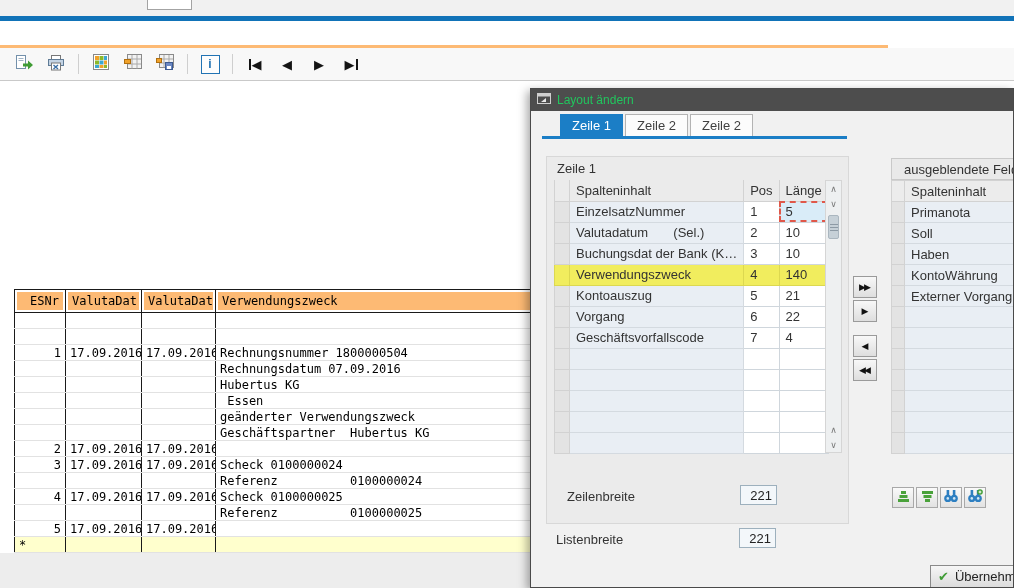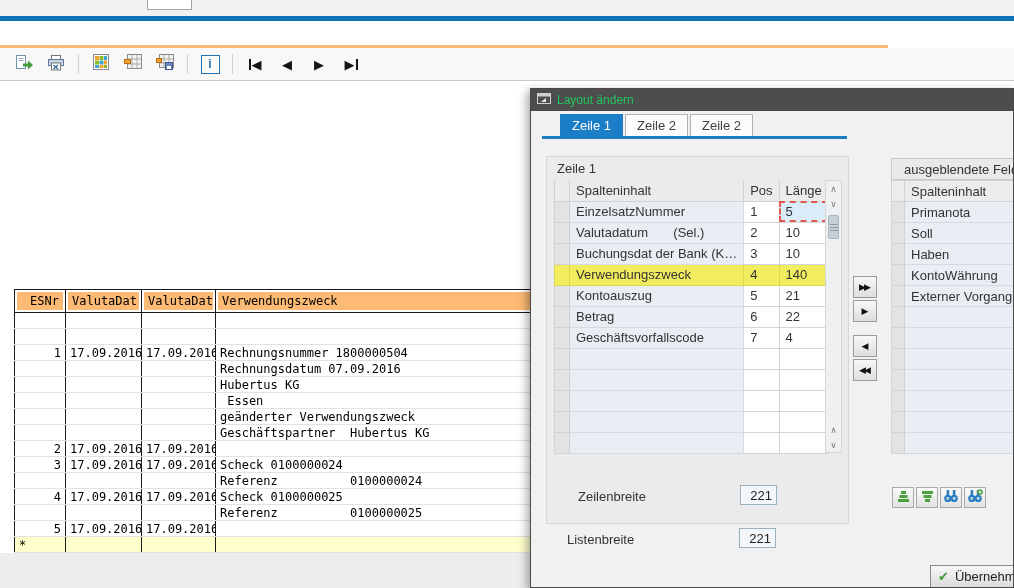--- a/index.html
+++ b/index.html
@@ -85,21 +85,21 @@
     border-radius:2px;display:flex;flex-direction:column;justify-content:center;gap:2px;
     align-items:center;cursor:pointer;}
   .sthumb i{display:block;width:8px;height:1px;background:#8d9aa5;}
   .sflex{flex:1;}
   .transfer{position:absolute;left:322px;top:187px;display:flex;flex-direction:column;}
   .xfer{width:24px;height:22px;margin-bottom:2px;background:linear-gradient(#f8f8f8,#dedede);
     border:1px solid #9a9a9a;box-sizing:border-box;display:flex;align-items:center;
     justify-content:center;font-size:9px;color:#111;letter-spacing:-2px;cursor:pointer;
     padding-right:2px;}
   .xgap{height:11px;}
-  .fieldrow-label{position:absolute;font-size:13px;color:#333;margin-left:11px;}
+  .fieldrow-label{position:absolute;font-size:13px;color:#333;}
   .numfield{position:absolute;width:37px;height:20px;background:#f3f7fa;border:1px solid #9db0bd;
     box-sizing:border-box;font-size:13px;color:#222;text-align:right;padding:2px 4px;
     font-family:"Liberation Sans",sans-serif;}
   .sortfind{position:absolute;left:361px;top:398px;display:flex;gap:2px;}
   .sfbtn{width:22px;height:21px;background:linear-gradient(#fafafa,#e2e2e2);
     border:1px solid #a8a8a8;box-sizing:border-box;display:flex;align-items:center;
     justify-content:center;cursor:pointer;}
   .apply-btn{position:absolute;left:399px;top:476px;width:96px;height:23px;
     background:linear-gradient(#f6f6f6,#dcdcdc);border:1px solid #8a8a8a;box-sizing:border-box;
     display:flex;align-items:center;gap:6px;padding-left:7px;font-size:13px;color:#222;
@@ -405,21 +405,21 @@
             <td class="len">140</td>
           </tr>
           <tr>
             <td class="sel"></td>
             <td class="fcontent">Kontoauszug</td>
             <td class="pos">5</td>
             <td class="len">21</td>
           </tr>
           <tr>
             <td class="sel"></td>
-            <td class="fcontent">Betrag</td>
+            <td class="fcontent">Vorgang</td>
             <td class="pos">6</td>
             <td class="len">22</td>
           </tr>
           <tr>
             <td class="sel"></td>
             <td class="fcontent">Geschäftsvorfallscode</td>
             <td class="pos">7</td>
             <td class="len">4</td>
           </tr>
           <tr>

